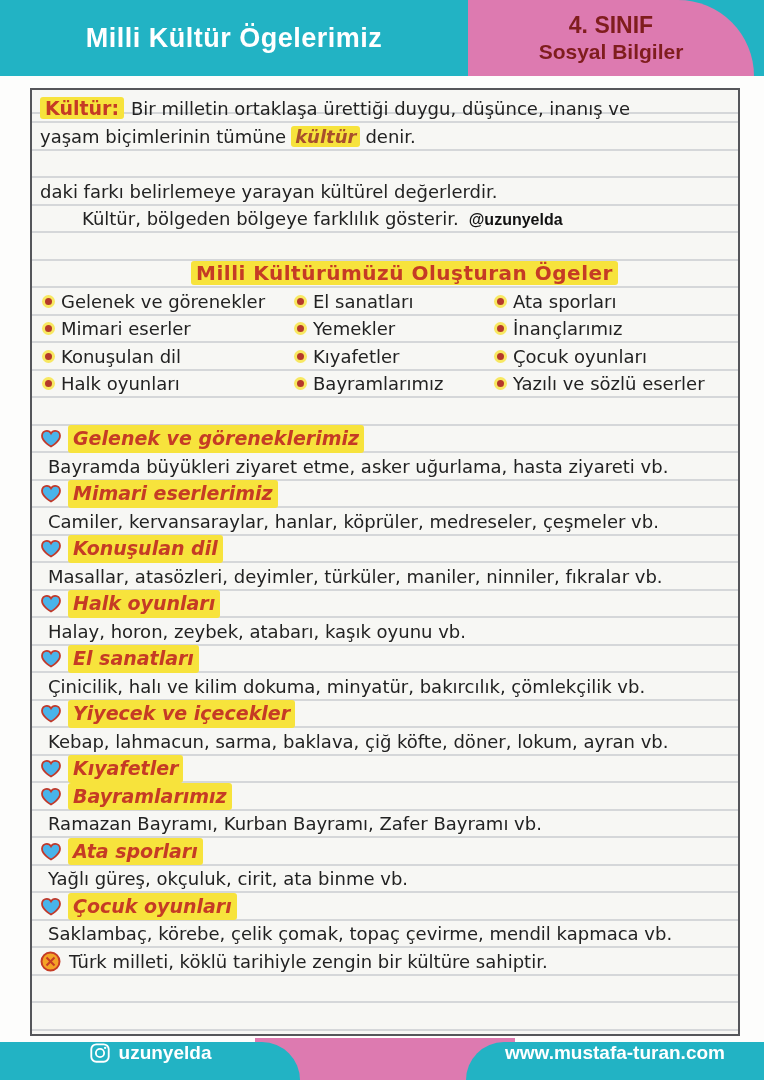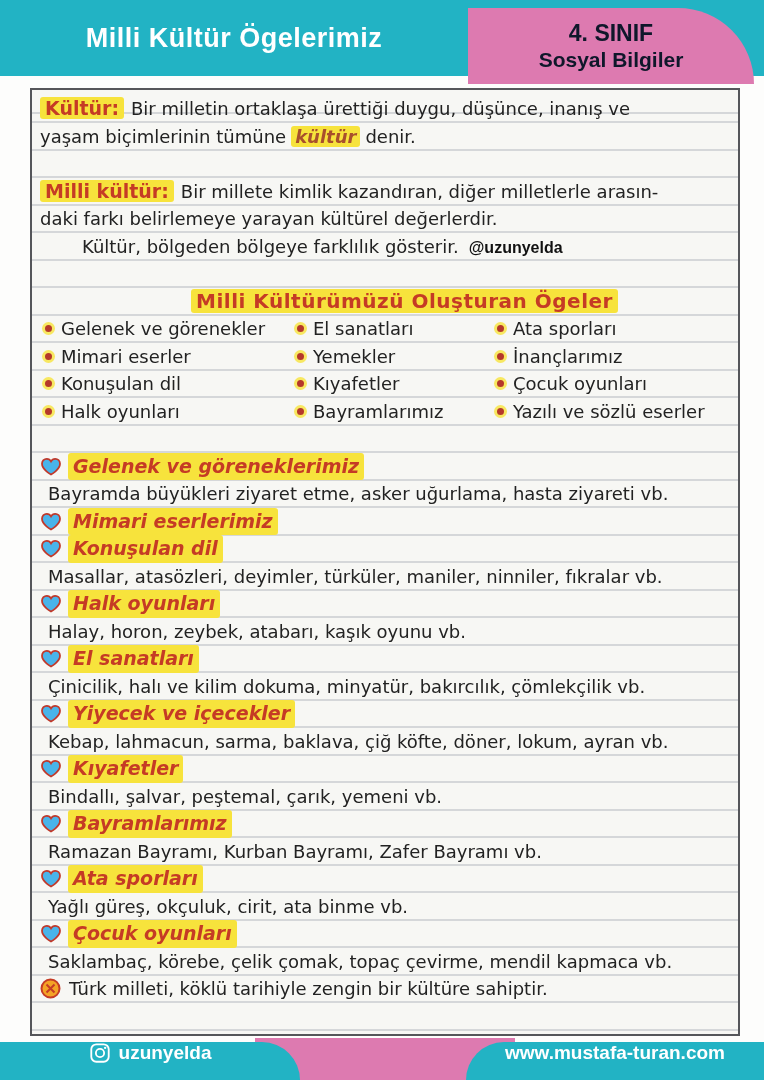--- a/index.html
+++ b/index.html
@@ -8,24 +8,24 @@
     background:#fdfdfc;font-family:"DejaVu Sans",sans-serif;
   }
   
   .header-bar{position:absolute;top:0;left:0;width:764px;height:76px;background:#22b3c4;padding-left:40px;}
   .header-title{
     position:absolute;top:0;left:0;width:468px;height:76px;
     display:flex;align-items:center;justify-content:center;
     color:#fff;font-family:"Liberation Sans",sans-serif;font-weight:bold;font-size:27px;letter-spacing:.5px;
   }
   .grade-box{
-    position:absolute;top:8px;left:468px;width:286px;height:76px;
+    position:absolute;top:0;left:468px;width:286px;height:76px;
     background:#dd7ab0;border-radius:0 76px 0 0;
     display:flex;flex-direction:column;align-items:center;justify-content:center;
-    color:#0f172a;font-family:"Liberation Sans",sans-serif;font-weight:bold;line-height:1.2;
+    color:#7f1d1d;font-family:"Liberation Sans",sans-serif;font-weight:bold;line-height:1.2;
   }
   .grade-line1{font-size:23px;}
   .grade-line2{font-size:21px;}
   
   .page{
     position:absolute;top:88px;left:30px;width:710px;height:948px;
     box-sizing:border-box;border:2px solid #55565a;
     background-color:#f7f7f4;
     background-image:repeating-linear-gradient(to bottom,#b3b7bd 0 1px,transparent 1px 27.5px);
     background-position:0 31.5px;
@@ -80,23 +80,20 @@
 <div class="page">
 
   <div class="ln">
     <span class="hl red term">Kültür:</span><span>Bir milletin ortaklaşa ürettiği duygu, düşünce, inanış ve</span>
   </div>
   <div class="ln">
     <span>yaşam biçimlerinin tümüne</span><span class="ink-hl">kültür</span><span>denir.</span>
   </div>
   <div class="ln"></div>
 
-  <div class="ln">
-    <span class="hl red term">Milli kültür:</span><span>Bir millete kimlik kazandıran, diğer milletlerle arasın-</span>
-  </div>
   <div class="ln">daki farkı belirlemeye yarayan kültürel değerlerdir.</div>
   <div class="ln indent">
     <span>Kültür, bölgeden bölgeye farklılık gösterir.</span><span class="watermark">@uzunyelda</span>
   </div>
   <div class="ln"></div>
 
   <div class="ln center">
     <span class="hl red heading-hl">Milli Kültürümüzü Oluşturan Ögeler</span>
   </div>
 
@@ -169,20 +166,21 @@
   <div class="ln sec-detail">Bayramda büyükleri ziyaret etme, asker uğurlama, hasta ziyareti vb.</div>
 
   <div class="ln sec-title">
     <span class="heart">
         <svg width="22" height="19" viewBox="0 0 22 19">
           <path d="M11 17.5C11 17.5 2 12.6 2 6.8 2 3.9 4.2 1.8 6.8 1.8 8.6 1.8 10.2 2.9 11 4.4 11.8 2.9 13.4 1.8 15.2 1.8 17.8 1.8 20 3.9 20 6.8 20 12.6 11 17.5 11 17.5Z" fill="#49b4ea" stroke="#c0392b" stroke-width="1.8"></path>
         </svg>
       </span>
     <span class="hl red">Mimari eserlerimiz</span>
   </div>
+  <div class="ln sec-detail">Camiler, kervansaraylar, hanlar, köprüler, medreseler, çeşmeler vb.</div>
 
   <div class="ln sec-title">
     <span class="heart">
         <svg width="22" height="19" viewBox="0 0 22 19">
           <path d="M11 17.5C11 17.5 2 12.6 2 6.8 2 3.9 4.2 1.8 6.8 1.8 8.6 1.8 10.2 2.9 11 4.4 11.8 2.9 13.4 1.8 15.2 1.8 17.8 1.8 20 3.9 20 6.8 20 12.6 11 17.5 11 17.5Z" fill="#49b4ea" stroke="#c0392b" stroke-width="1.8"></path>
         </svg>
       </span>
     <span class="hl red">Konuşulan dil</span>
   </div>
   <div class="ln sec-detail">Masallar, atasözleri, deyimler, türküler, maniler, ninniler, fıkralar vb.</div>
@@ -218,21 +216,20 @@
   <div class="ln sec-detail">Kebap, lahmacun, sarma, baklava, çiğ köfte, döner, lokum, ayran vb.</div>
 
   <div class="ln sec-title">
     <span class="heart">
         <svg width="22" height="19" viewBox="0 0 22 19">
           <path d="M11 17.5C11 17.5 2 12.6 2 6.8 2 3.9 4.2 1.8 6.8 1.8 8.6 1.8 10.2 2.9 11 4.4 11.8 2.9 13.4 1.8 15.2 1.8 17.8 1.8 20 3.9 20 6.8 20 12.6 11 17.5 11 17.5Z" fill="#49b4ea" stroke="#c0392b" stroke-width="1.8"></path>
         </svg>
       </span>
     <span class="hl red">Kıyafetler</span>
   </div>
-  <div class="ln sec-detail">Bindallı, şalvar, peştemal, çarık, yemeni vb.</div>
 
   <div class="ln sec-title">
     <span class="heart">
         <svg width="22" height="19" viewBox="0 0 22 19">
           <path d="M11 17.5C11 17.5 2 12.6 2 6.8 2 3.9 4.2 1.8 6.8 1.8 8.6 1.8 10.2 2.9 11 4.4 11.8 2.9 13.4 1.8 15.2 1.8 17.8 1.8 20 3.9 20 6.8 20 12.6 11 17.5 11 17.5Z" fill="#49b4ea" stroke="#c0392b" stroke-width="1.8"></path>
         </svg>
       </span>
     <span class="hl red">Bayramlarımız</span>
   </div>
   <div class="ln sec-detail">Ramazan Bayramı, Kurban Bayramı, Zafer Bayramı vb.</div>

